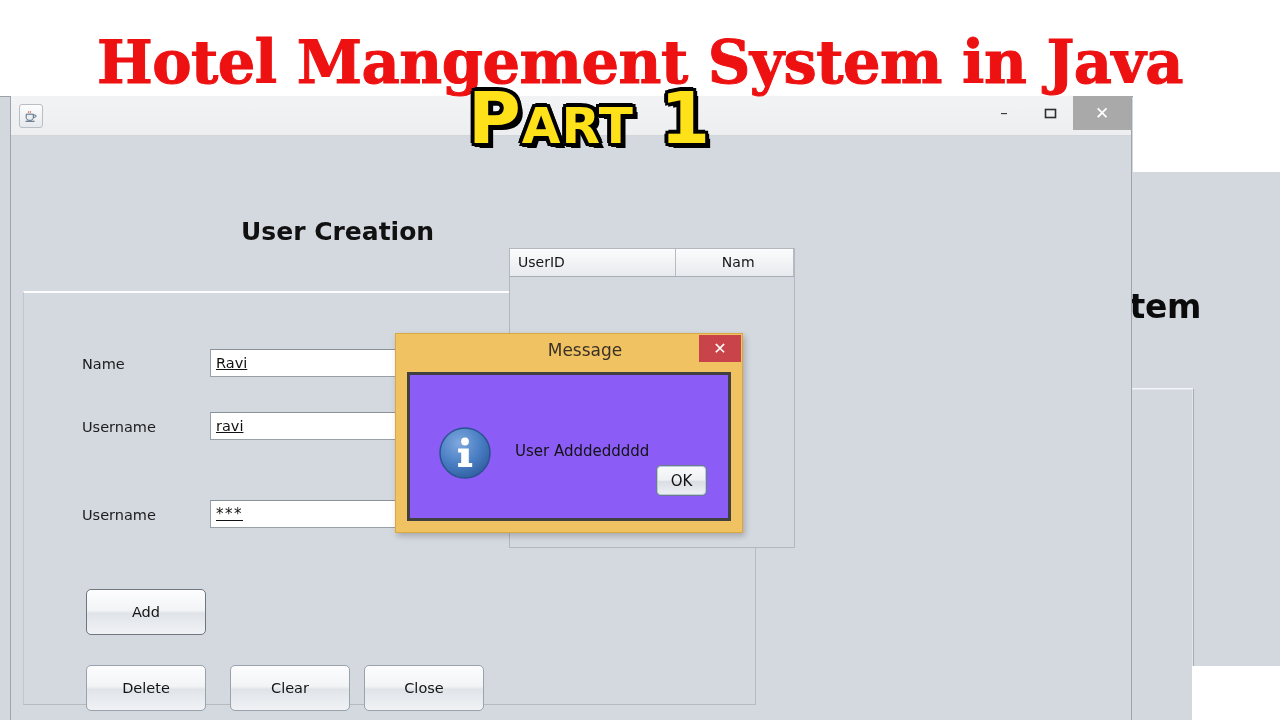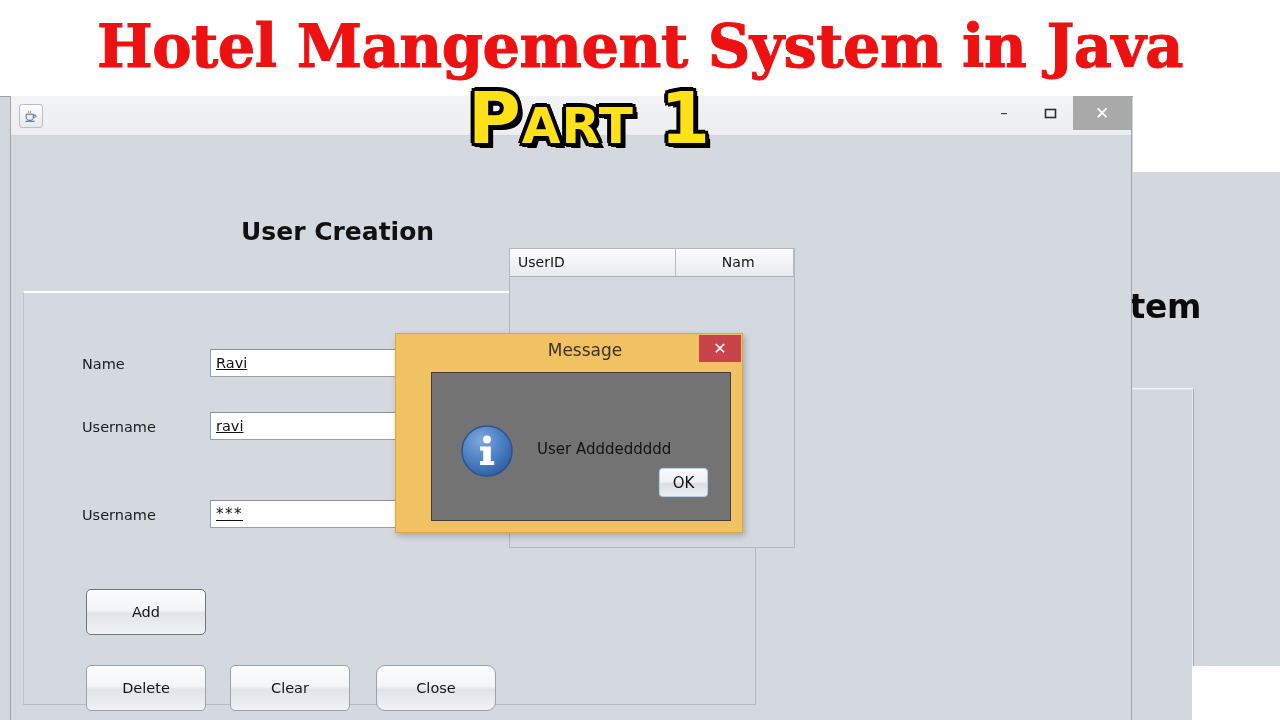--- a/index.html
+++ b/index.html
@@ -16,21 +16,21 @@
   }
 
   
   #banner-title {
     position: absolute;
     left: 0;
     top: 0;
     width: 1280px;
     height: 92px;
     display: flex;
-    align-items: center;
+    align-items: flex-end;
     justify-content: center;
     z-index: 60;
     pointer-events: none;
   }
   #banner-title .txt {
     font-family: "DejaVu Serif", serif;
     font-weight: bold;
     font-size: 59px;
     color: #ee1111;
     letter-spacing: -0.5px;
@@ -371,24 +371,23 @@
     border: none;
     cursor: default;
     font-family: "DejaVu Sans", sans-serif;
   }
   #msg-body {
     position: absolute;
     left: 11px;
     top: 38px;
     right: 11px;
     bottom: 11px;
-    background: #737373;
-    border: 1px solid #404040;
-    box-sizing: border-box;
-    margin-left: 24px;
+    background: #8b5cf6;
+    border: 3px solid #404040;
+    box-sizing: border-box;
   }
   #msg-icon {
     position: absolute;
     left: 27px;
     top: 50px;
     width: 56px;
     height: 56px;
   }
   #msg-text {
     position: absolute;
@@ -478,21 +477,21 @@
 
       <div class="field-row" style="top:207px;">
         <div class="field-label">Username</div>
         <input class="field-input pw" type="text" value="***" style="">
       </div>
 
       <button class="form-btn dark-border" style="left:62px; top:296px;">Add</button>
 
       <button class="form-btn" style="left:62px; top:372px;text-align:center;">Delete</button>
       <button class="form-btn" style="left:206px; top:372px;">Clear</button>
-      <button class="form-btn" style="left:352px; top:372px;border-radius:9px;">Close</button>
+      <button class="form-btn" style="left:340px; top:372px;">Close</button>
     </div>
 
     <div id="uc-table">
       <div id="uc-table-header">
         <div class="th" style="width:192px;">UserID</div>
         <div class="th" style="width:92px;">Nam</div>
       </div>
       <div id="uc-table-body"></div>
     </div>
 

